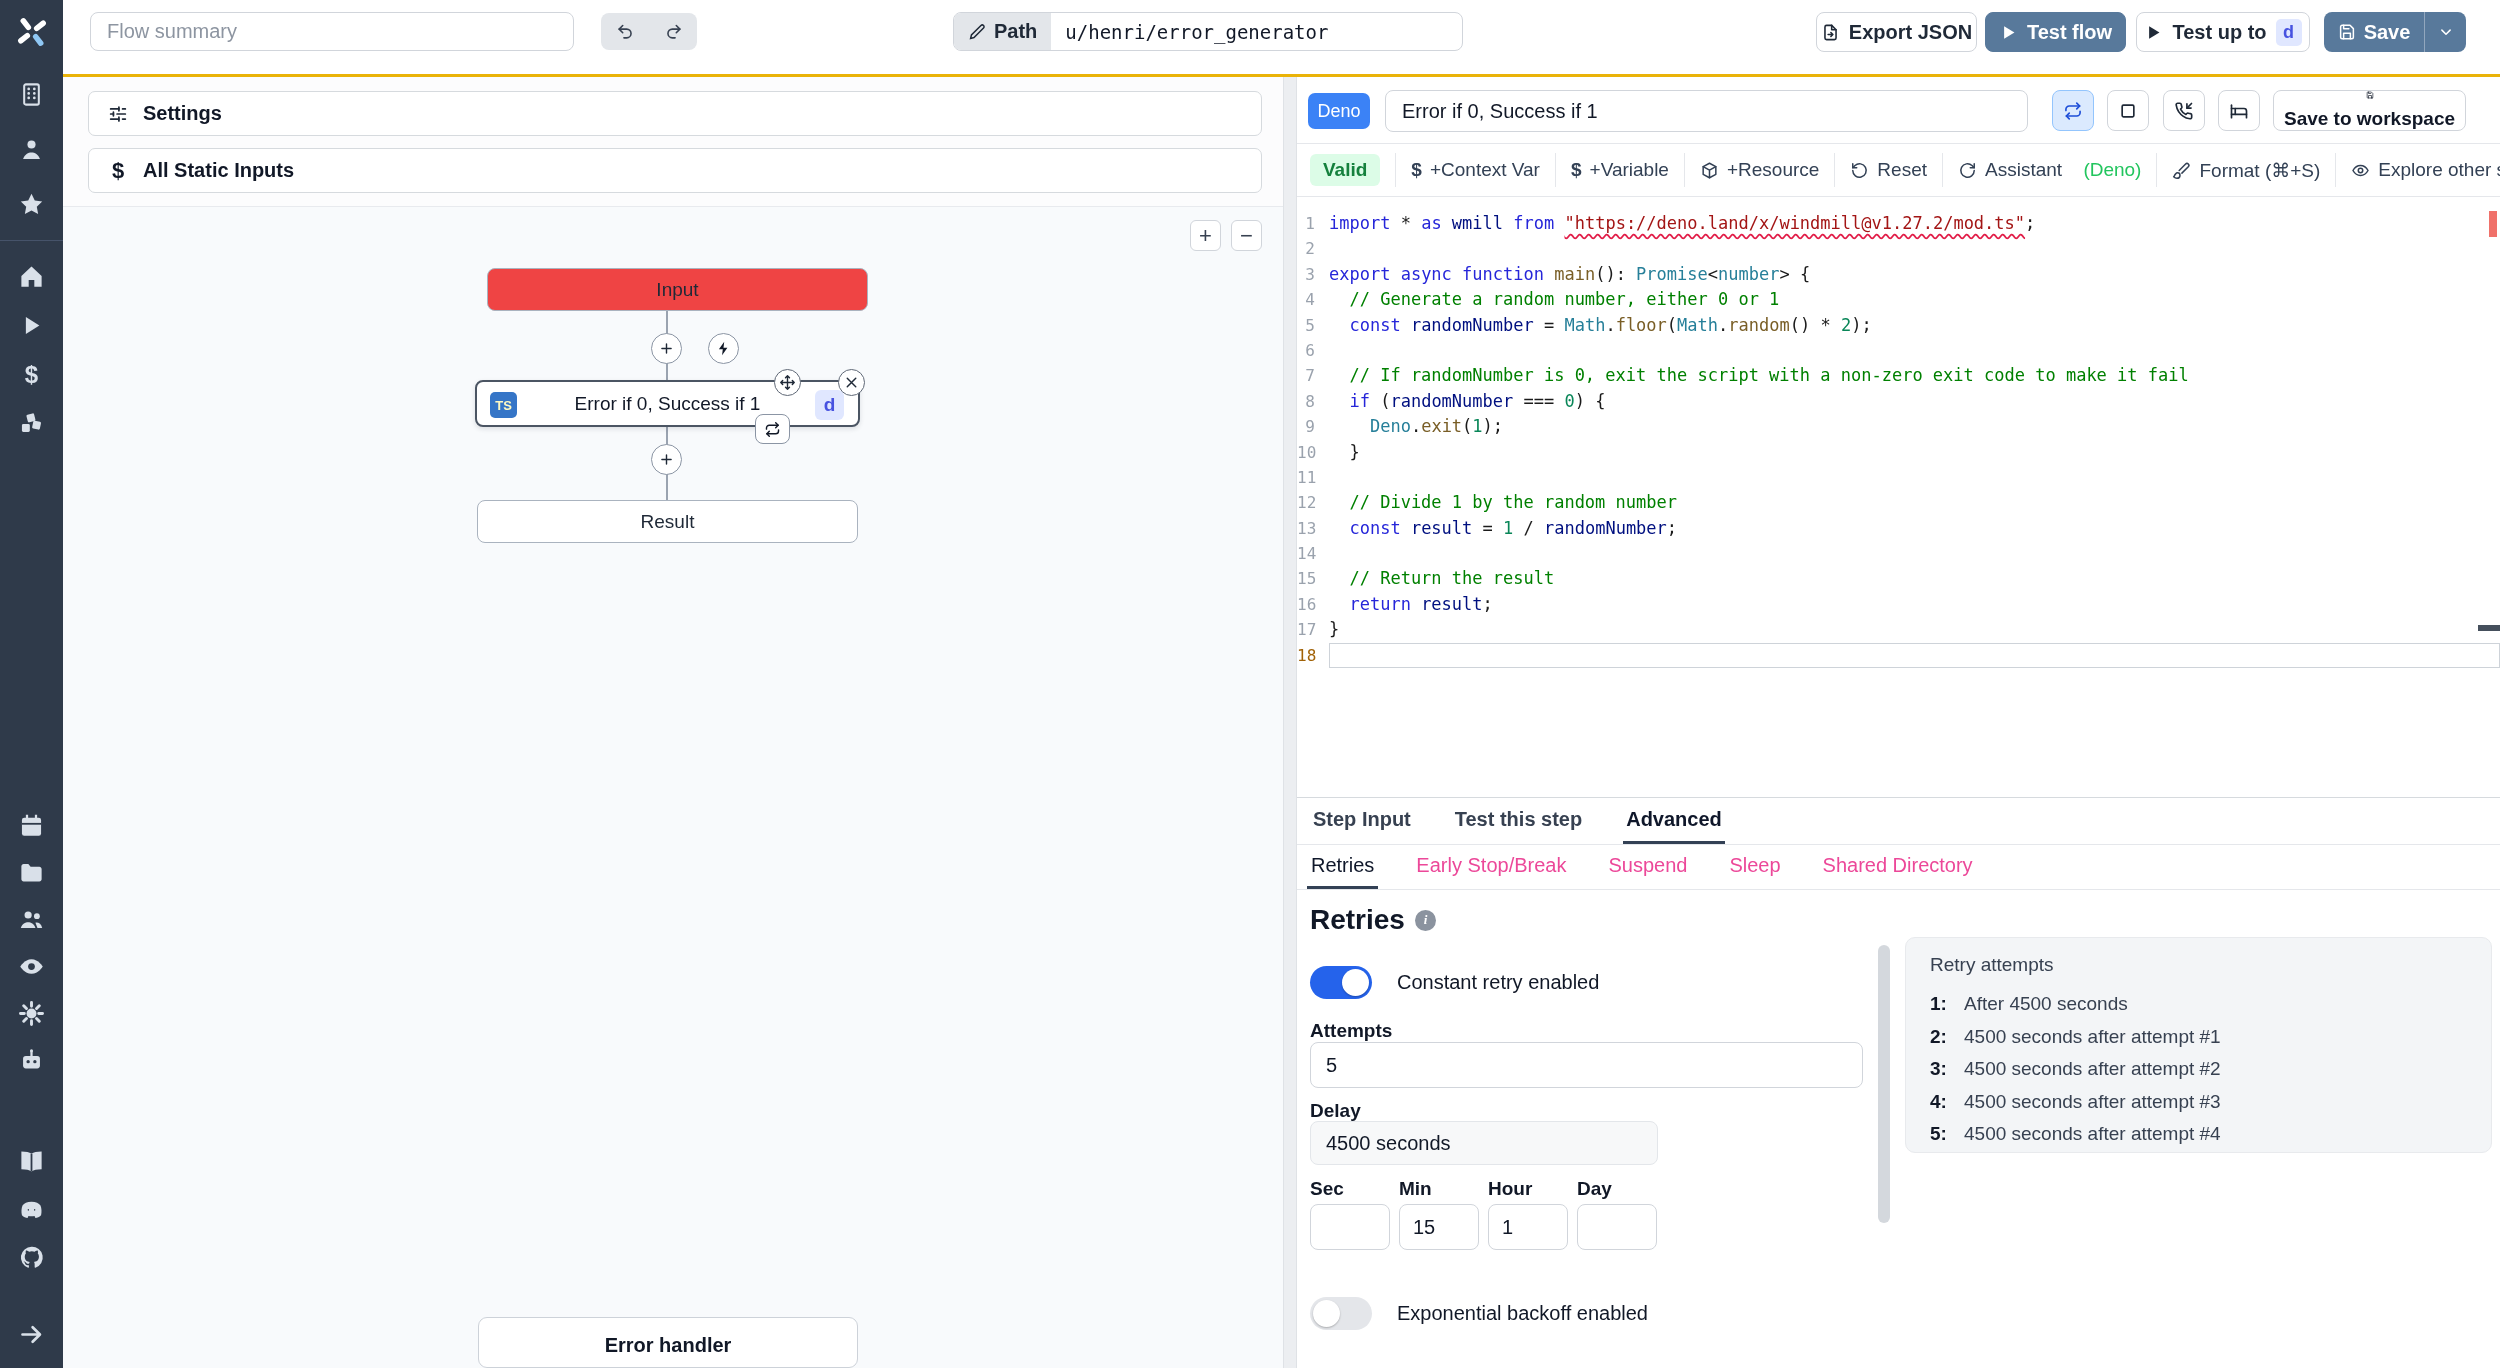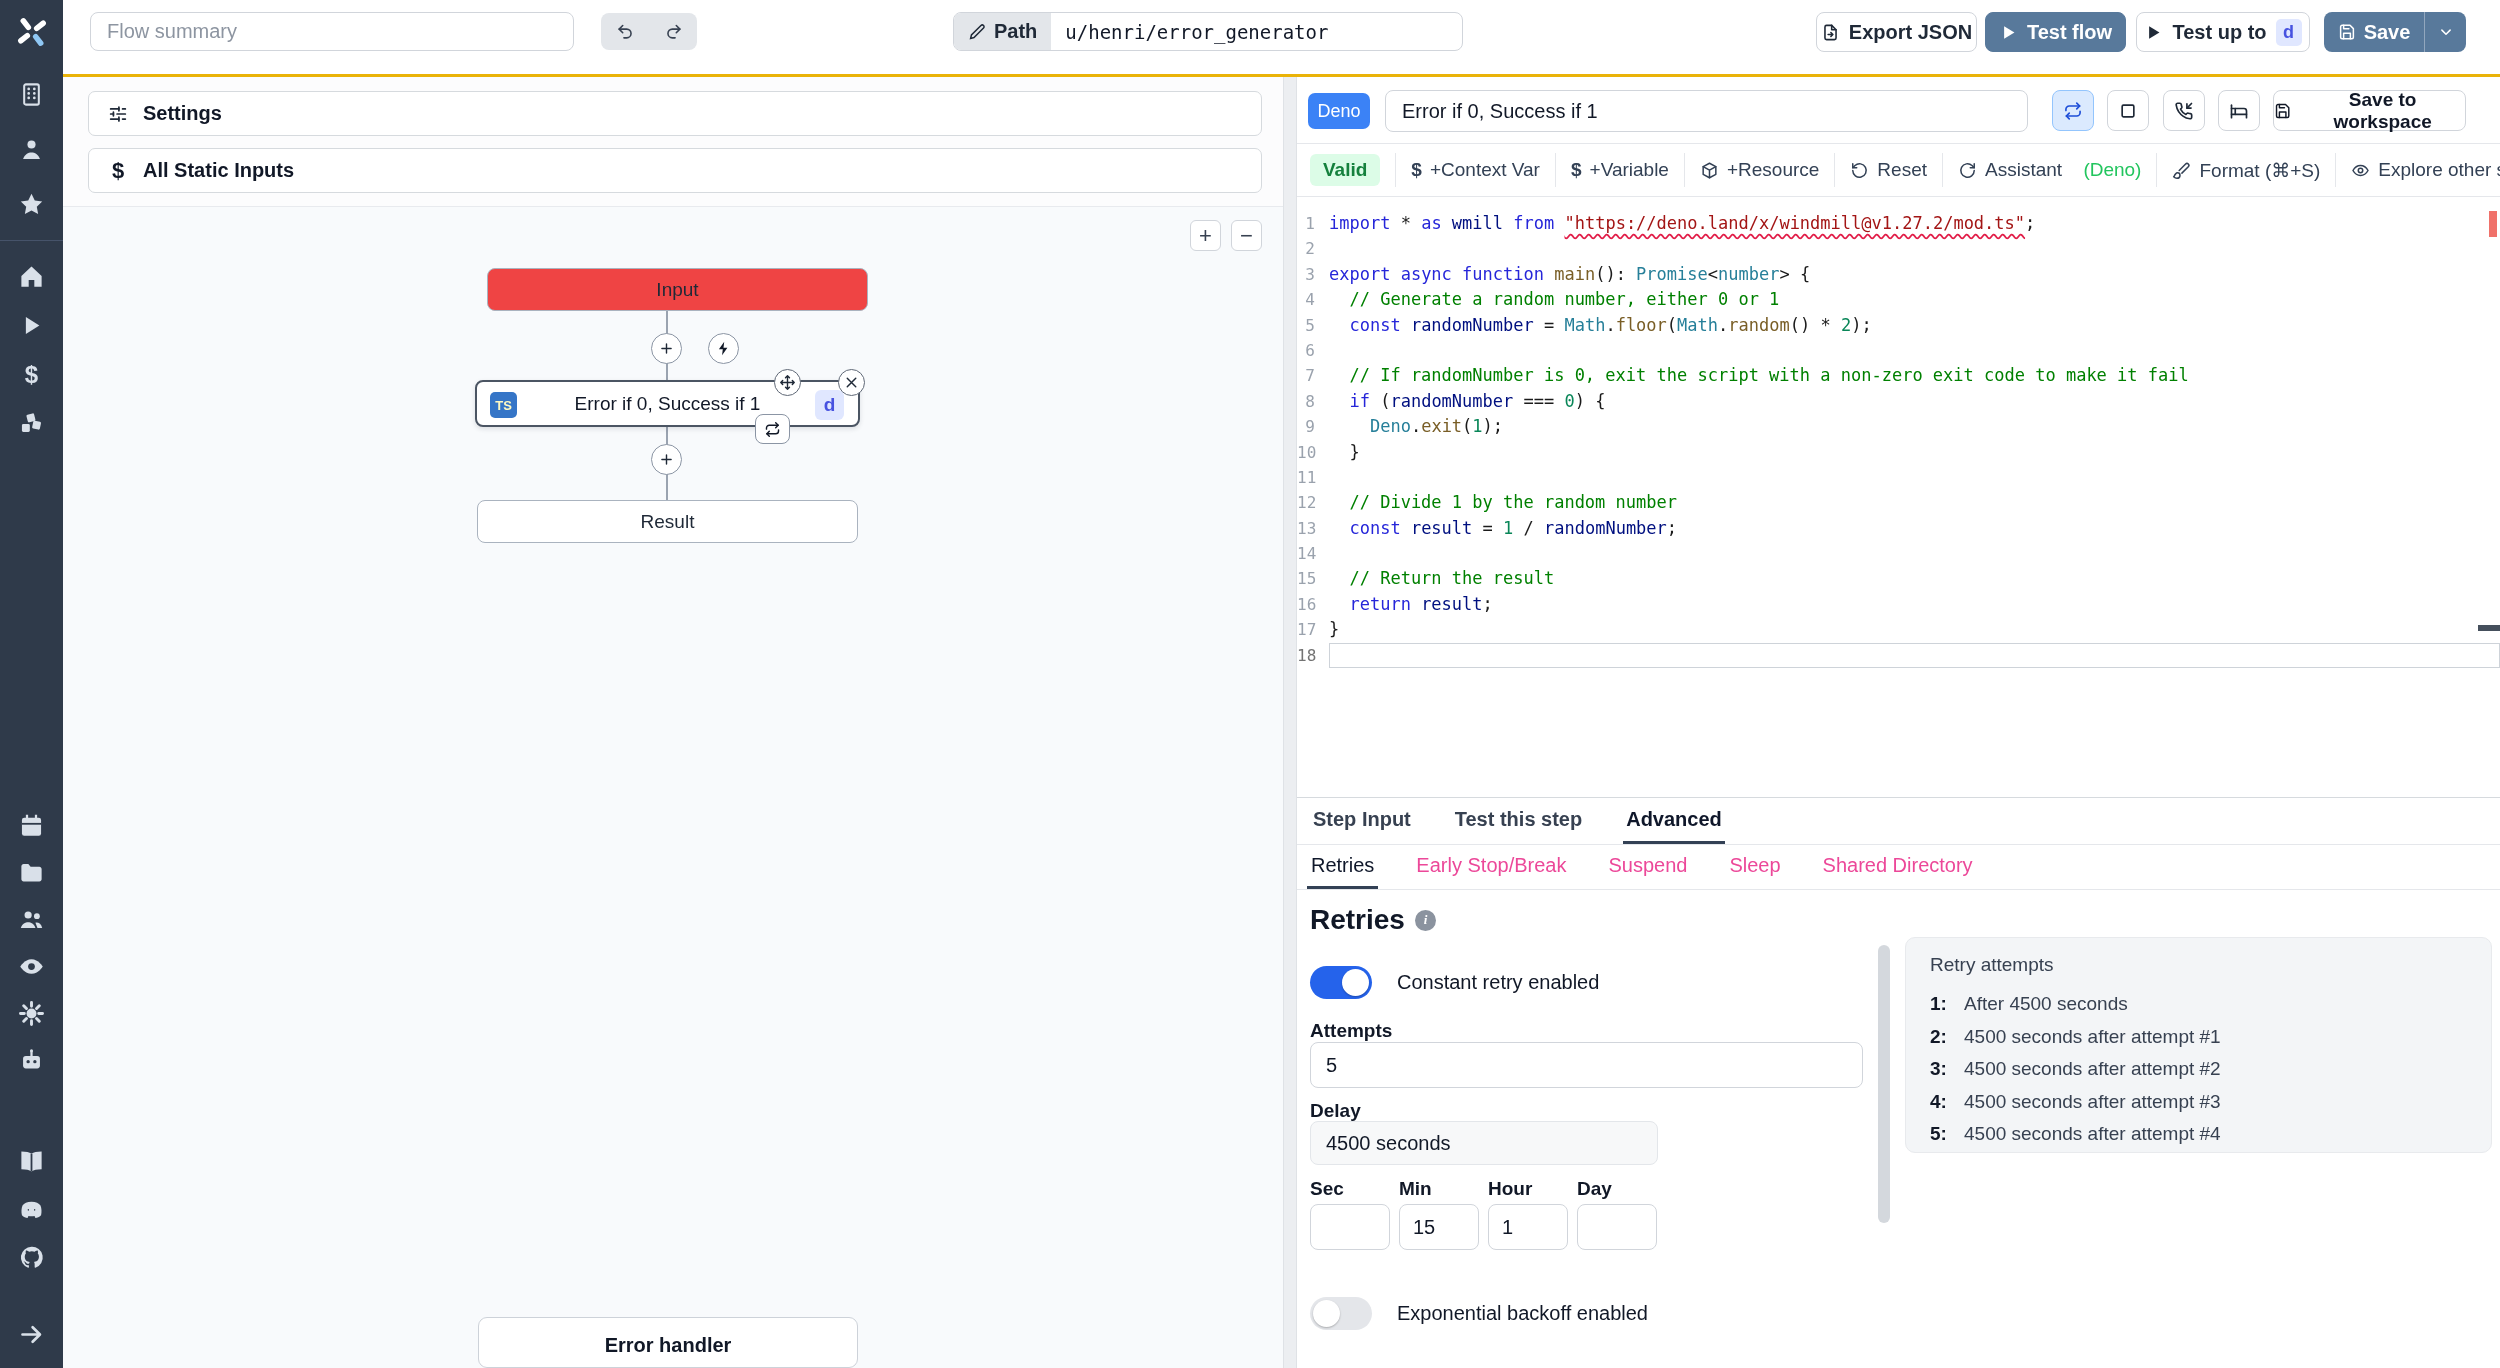--- a/index.html
+++ b/index.html
@@ -106,37 +106,37 @@
 
   
   .right-panel{flex:1;position:relative;background:#fff;overflow:hidden;}
   .step-header{position:absolute;left:0;right:0;top:0;height:67px;border-bottom:1px solid #e5e7eb;}
   .deno-badge{position:absolute;left:11px;top:16px;width:62px;height:36px;background:var(--deno_badge);color:#fff;font-size:18px;border-radius:7px;display:flex;align-items:center;justify-content:center;}
   .summary-input{position:absolute;left:88px;top:13px;width:643px;height:42px;border:1px solid #d1d5db;border-radius:8px;padding:0 16px;font-size:20px;color:#111827;font-family:"Liberation Sans",sans-serif;outline:none;}
   .hicon{position:absolute;top:13px;width:42px;height:41px;border:1px solid #d1d5db;border-radius:8px;background:#fff;display:flex;align-items:center;justify-content:center;cursor:pointer;color:#1f2937;}
   .hicon svg{width:20px;height:20px;stroke:currentColor;fill:none;stroke-width:2;stroke-linecap:round;stroke-linejoin:round;}
   .hicon.active{background:#dbeafe;border-color:#93c5fd;color:#1d4ed8;}
   .hi-retry{left:755px;}.hi-stop{left:810px;}.hi-phone{left:866px;}.hi-bed{left:921px;}
-  .save-ws{position:absolute;left:976px;top:13px;width:193px;height:41px;border:1px solid #d1d5db;border-radius:8px;background:#fff;display:flex;align-items:center;justify-content:center;gap:9px;font-size:19px;font-weight:600;color:#111827;cursor:pointer;font-family:"Liberation Sans",sans-serif;}
+  .save-ws{position:absolute;left:976px;top:13px;width:193px;height:41px;border:1px solid #d1d5db;border-radius:8px;background:#fff;display:flex;align-items:center;justify-content:center;gap:9px;font-size:19px;font-weight:600;color:#111827;cursor:pointer;font-family:"Liberation Sans",sans-serif;flex-direction:column;}
   .save-ws svg{width:18px;height:18px;stroke:#111827;fill:none;stroke-width:2;stroke-linecap:round;stroke-linejoin:round;}
   .etoolbar{position:absolute;left:0;right:0;top:67px;height:53px;border-bottom:1px solid #e5e7eb;display:flex;align-items:center;padding-left:13px;white-space:nowrap;overflow:hidden;}
   .valid-badge{background:var(--valid_bg);color:var(--valid_fg);font-size:19px;font-weight:600;border-radius:6px;padding:5px 13px;}
   .et-sep{width:1px;height:34px;background:#e5e7eb;margin:0 15px;flex-shrink:0;}
   .et-btn{display:flex;align-items:center;gap:8px;font-size:19px;color:#334155;background:none;border:none;cursor:pointer;font-family:"Liberation Sans",sans-serif;white-space:nowrap;}
   .et-btn svg{width:19px;height:19px;stroke:currentColor;fill:none;stroke-width:1.9;stroke-linecap:round;stroke-linejoin:round;}
   .et-btn .dollar{font-size:19px;font-weight:600;}
   .green{color:var(--assistant_green);}
 
   
   .editor{position:absolute;left:0;right:0;top:120px;height:600px;background:#fff;font-family:"DejaVu Sans Mono",monospace;font-size:17px;}
   .code-lines{padding-top:14px;}
   .cl{display:flex;height:25.4px;line-height:25.4px;align-items:stretch;}
   .ln{width:32px;text-align:right;padding-right:14px;color:#9aa2ad;font-size:16px;flex-shrink:0;user-select:none;}
   .lt{flex:1;white-space:pre;color:#1b1b1b;}
-  .cl.current .ln{color:#737373;}
+  .cl.current .ln{color:#a16207;}
   .cl.current .lt{outline:1px solid #ced3d9;outline-offset:-1px;}
   .tk-k{color:var(--tk_keyword);}
   .tk-t{color:var(--tk_type);}
   .tk-f{color:var(--tk_function);}
   .tk-i{color:var(--tk_ident);}
   .tk-e{color:var(--tk_string);text-decoration:underline;text-decoration-style:wavy;text-decoration-color:var(--error_marker);text-underline-offset:4px;}
   .tk-c{color:var(--tk_comment);}
   .tk-n{color:var(--tk_number);}
   .ruler-error{position:absolute;right:3px;top:14px;width:8px;height:26px;background:#f0716a;}
   .ruler-dark{position:absolute;right:0;top:428px;width:22px;height:6px;background:#454f5c;}

